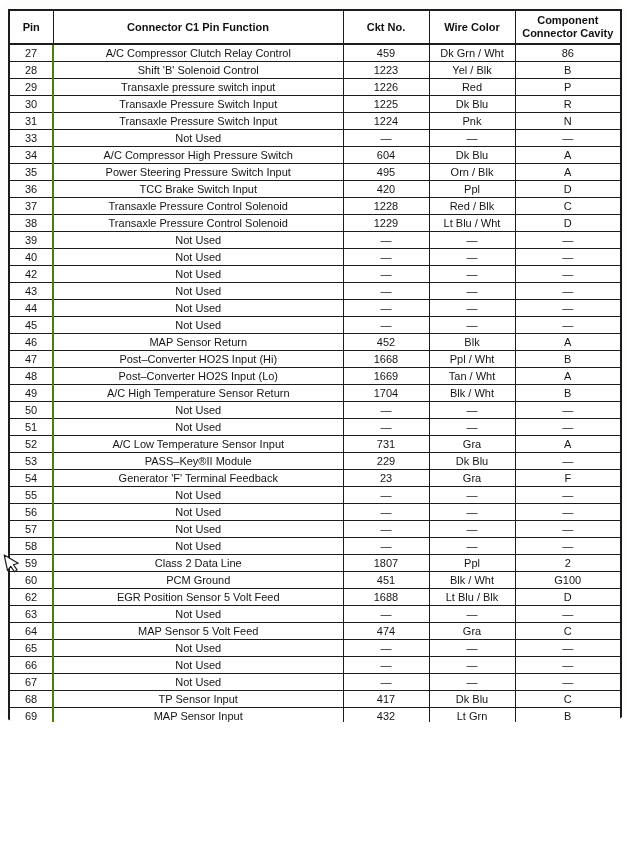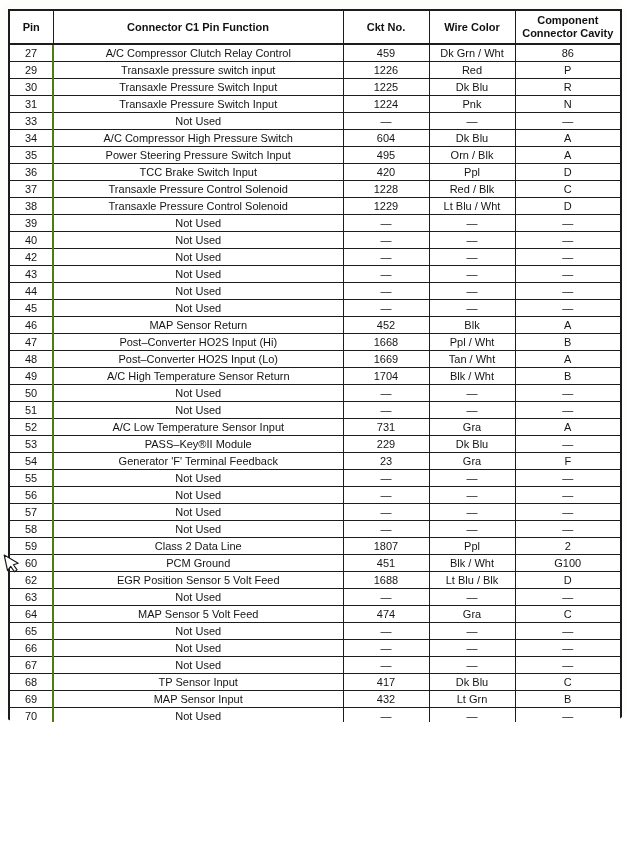--- a/index.html
+++ b/index.html
@@ -94,20 +94,27 @@
     </thead>
     <tbody>
         <tr>
       <td class="pin-cell">27</td>
       <td>A/C Compressor Clutch Relay Control</td>
       <td>459</td>
       <td>Dk Grn / Wht</td>
       <td>86</td>
     </tr>
         <tr>
+      <td class="pin-cell">28</td>
+      <td>Shift 'B' Solenoid Control</td>
+      <td>1223</td>
+      <td>Yel / Blk</td>
+      <td>B</td>
+    </tr>
+        <tr>
       <td class="pin-cell">29</td>
       <td>Transaxle pressure switch input</td>
       <td>1226</td>
       <td>Red</td>
       <td>P</td>
     </tr>
         <tr>
       <td class="pin-cell">30</td>
       <td>Transaxle Pressure Switch Input</td>
       <td>1225</td>

